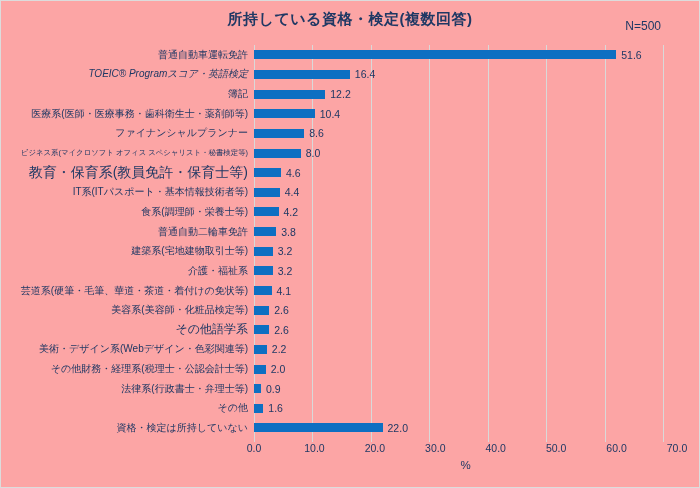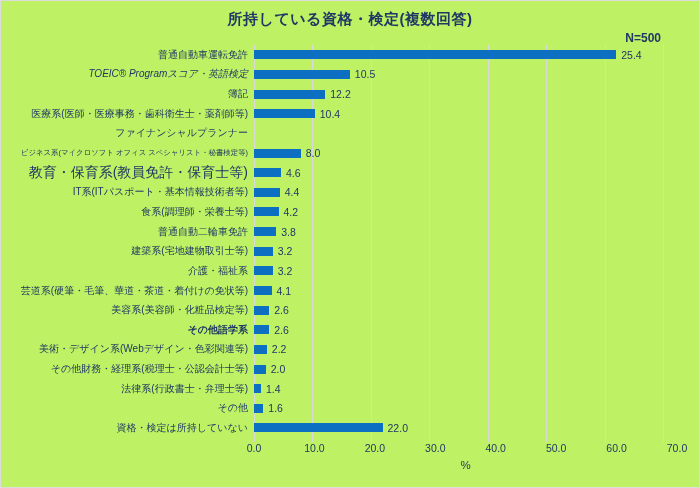--- a/index.html
+++ b/index.html
@@ -1,35 +1,35 @@
 <!DOCTYPE html>
 <html><head>
 <meta charset="utf-8">
 <style>
   html, body { margin:0; padding:0; background:#fff; }
   .chart {
     position:relative;
     width:700px; height:488px;
     box-sizing:border-box;
-    background:#bef264;
+    background:#fca5a5;
     border:1px solid #dcdcdc;
     font-family:"Liberation Sans", sans-serif;
     overflow:hidden;
     padding-left:48px;
   }
   .title {
     position:absolute; top:9px; left:0; right:0;
     text-align:center;
     font-size:15px; font-weight:bold;
     color:#1F3864;
     letter-spacing:0.5px;
   }
   .n-label {
-    position:absolute; top:30px; right:38px;
-    font-size:12px; color:#1F3864;font-weight:bold;
+    position:absolute; top:18px; right:38px;
+    font-size:12px; color:#1F3864;
   }
   .rows {
     position:absolute; top:44px; left:0; right:14px; height:393px;
   }
   .grid-overlay {
     position:absolute; top:0; bottom:-4px; left:253px; right:22px;
     z-index:0;
   }
   .gridline {
     position:absolute; top:0; bottom:0; width:1px;
@@ -89,30 +89,30 @@
         <div class="gridline" style="left: 71.4286%; background: rgb(217, 217, 217);"></div>
         <div class="gridline" style="left: 85.7143%; background: rgb(217, 217, 217);"></div>
         <div class="gridline" style="left: 100%; background: rgb(217, 217, 217);"></div>
       </div>
   <div class="row">
         <div class="cat">
           <span style="font-size: 10px;">普通自動車運転免許</span>
         </div>
         <div class="zone">
           <div class="bar" style="width: 88.5714%; background: rgb(13, 111, 194);"></div>
-          <div class="val">25.4</div>
+          <div class="val">51.6</div>
         </div>
       </div>
       <div class="row">
         <div class="cat">
           <span style="font-size: 10px; font-style: italic;">TOEIC® Programスコア・英語検定</span>
         </div>
         <div class="zone">
           <div class="bar" style="width: 23.4286%; background: rgb(13, 111, 194);"></div>
-          <div class="val">10.5</div>
+          <div class="val">16.4</div>
         </div>
       </div>
       <div class="row">
         <div class="cat">
           <span style="font-size: 10px;">簿記</span>
         </div>
         <div class="zone">
           <div class="bar" style="width: 17.4286%; background: rgb(13, 111, 194);"></div>
           <div class="val">12.2</div>
         </div>
@@ -123,20 +123,24 @@
         </div>
         <div class="zone">
           <div class="bar" style="width: 14.8571%; background: rgb(13, 111, 194);"></div>
           <div class="val">10.4</div>
         </div>
       </div>
       <div class="row">
         <div class="cat">
           <span style="font-size: 10px;">ファイナンシャルプランナー</span>
         </div>
+        <div class="zone">
+          <div class="bar" style="width: 12.2857%; background: rgb(13, 111, 194);"></div>
+          <div class="val">8.6</div>
+        </div>
       </div>
       <div class="row">
         <div class="cat">
           <span style="font-size: 7.4px;">ビジネス系(マイクロソフト オフィス スペシャリスト・秘書検定等)</span>
         </div>
         <div class="zone">
           <div class="bar" style="width: 11.4286%; background: rgb(13, 111, 194);"></div>
           <div class="val">8.0</div>
         </div>
       </div>
@@ -207,21 +211,21 @@
         <div class="cat">
           <span style="font-size: 10px; margin-left: 8px;">美容系(美容師・化粧品検定等)</span>
         </div>
         <div class="zone">
           <div class="bar" style="width: 3.71429%; background: rgb(13, 111, 194);"></div>
           <div class="val">2.6</div>
         </div>
       </div>
       <div class="row">
         <div class="cat">
-          <span style="font-size: 10px; font-weight: bold;">その他語学系</span>
+          <span style="font-size: 12px;">その他語学系</span>
         </div>
         <div class="zone">
           <div class="bar" style="width: 3.71429%; background: rgb(13, 111, 194);"></div>
           <div class="val">2.6</div>
         </div>
       </div>
       <div class="row">
         <div class="cat">
           <span style="font-size: 10px;">美術・デザイン系(Webデザイン・色彩関連等)</span>
         </div>
@@ -238,21 +242,21 @@
           <div class="bar" style="width: 2.85714%; background: rgb(13, 111, 194);"></div>
           <div class="val">2.0</div>
         </div>
       </div>
       <div class="row">
         <div class="cat">
           <span style="font-size: 10px;">法律系(行政書士・弁理士等)</span>
         </div>
         <div class="zone">
           <div class="bar" style="width: 1.71429%; background: rgb(13, 111, 194);"></div>
-          <div class="val">1.4</div>
+          <div class="val">0.9</div>
         </div>
       </div>
       <div class="row">
         <div class="cat">
           <span style="font-size: 10px;">その他</span>
         </div>
         <div class="zone">
           <div class="bar" style="width: 2.28571%; background: rgb(13, 111, 194);"></div>
           <div class="val">1.6</div>
         </div>

